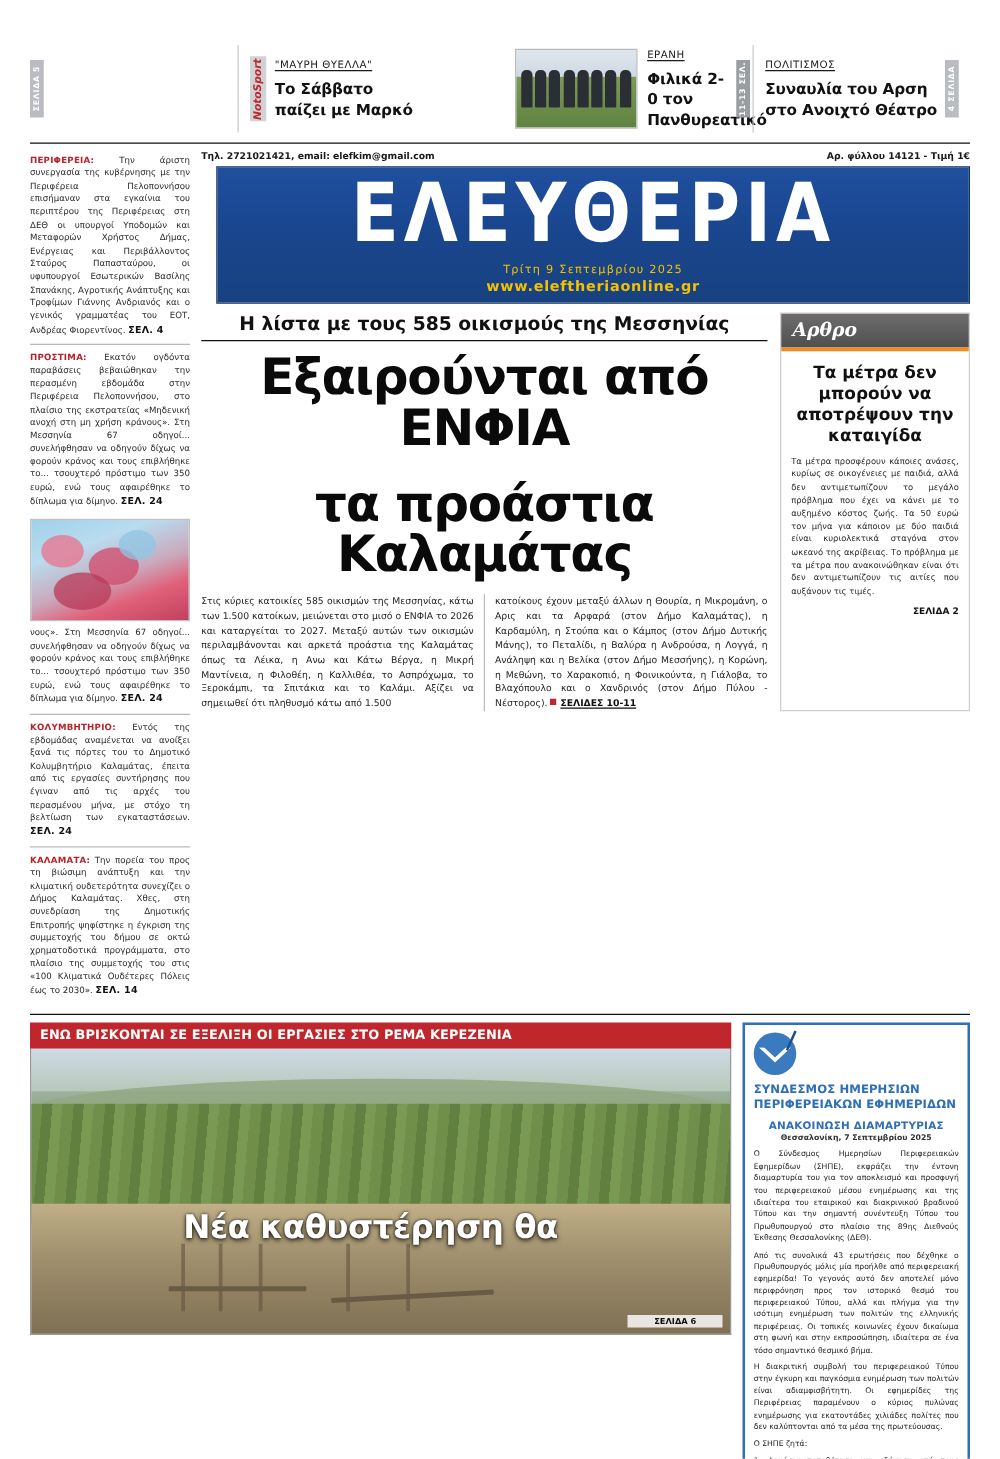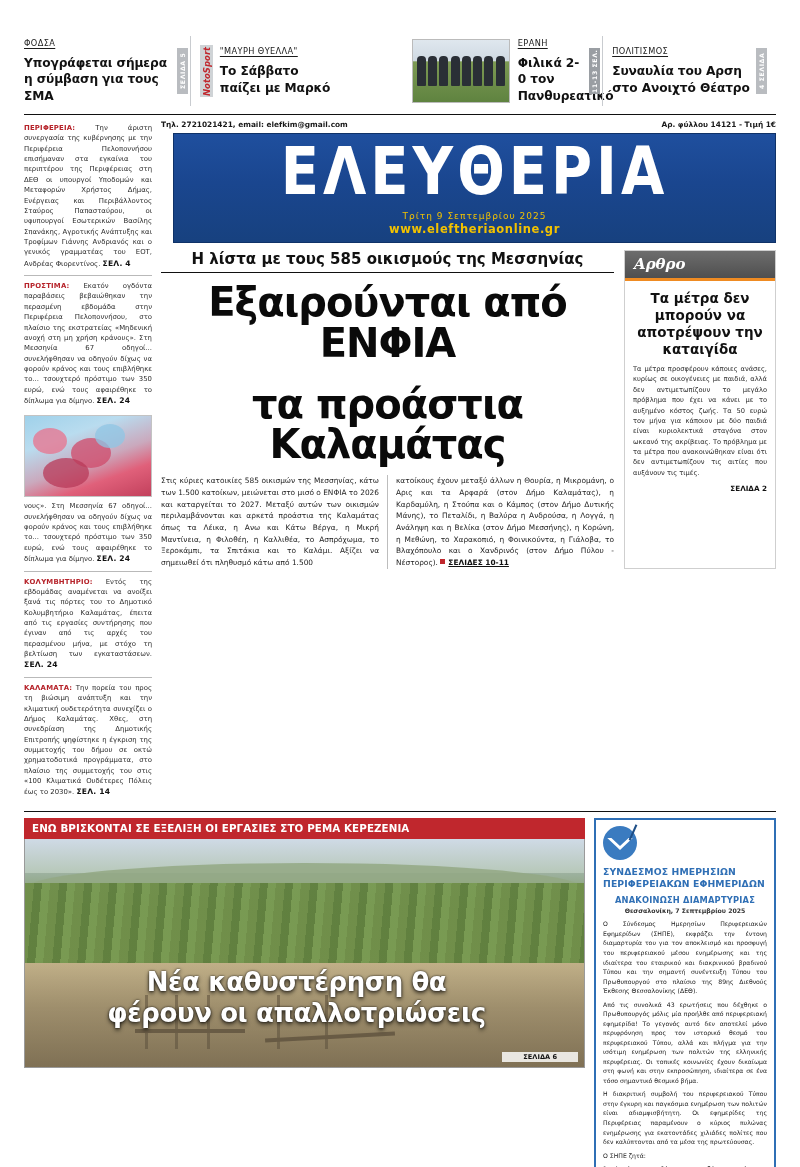--- a/index.html
+++ b/index.html
@@ -107,25 +107,20 @@
   .union-p{font-size:6.15px;line-height:1.55;text-align:justify;color:#222;margin-bottom:4px;}
 </style>
 </head>
 <body>
 
 <div class="page">
 
   <div class="teaser-strip">
 
     <div class="teaser">
-      <div class="teaser-txt">
-        <div class="t-kicker">ΦΟΔΣΑ</div>
-        <div class="t-line">Υπογράφεται σήμερα</div>
-        <div class="t-line">η σύμβαση για τους ΣΜΑ</div>
-      </div>
       <div class="vtab">ΣΕΛΙΔΑ 5</div>
     </div>
 
     <div class="sep-v"></div>
 
     <div class="teaser">
       <div class="nsport">NotoSport</div>
       <div class="teaser-txt" style="padding-left:7px;">
         <div class="t-kicker quote">"ΜΑΥΡΗ ΘΥΕΛΛΑ"</div>
         <div class="t-line">Το Σάββατο</div>
@@ -264,21 +259,20 @@
         <div class="rebar" style="left:120px;"></div>
         <div class="rebar" style="left:150px;"></div>
         <div class="rebar" style="left:182px;"></div>
         <div class="rebar" style="left:252px;"></div>
         <div class="rebar" style="left:300px;"></div>
         <div class="beam" style="left:110px;bottom:34px;width:110px;"></div>
         <div class="beam" style="left:240px;bottom:28px;width:130px;transform:rotate(-3deg);"></div>
         <div class="ovl"></div>
         <div class="photo-h2">
           <div>Νέα καθυστέρηση θα</div>
-          <div>φέρουν οι απαλλοτριώσεις</div>
         </div>
         <div class="photo-ref">ΣΕΛΙΔΑ 6</div>
       </div>
     </div>
 
     <div class="union">
       <div class="union-hd">
         <div class="union-logo">
           <div class="disc"></div>
             <div class="vee"></div>

